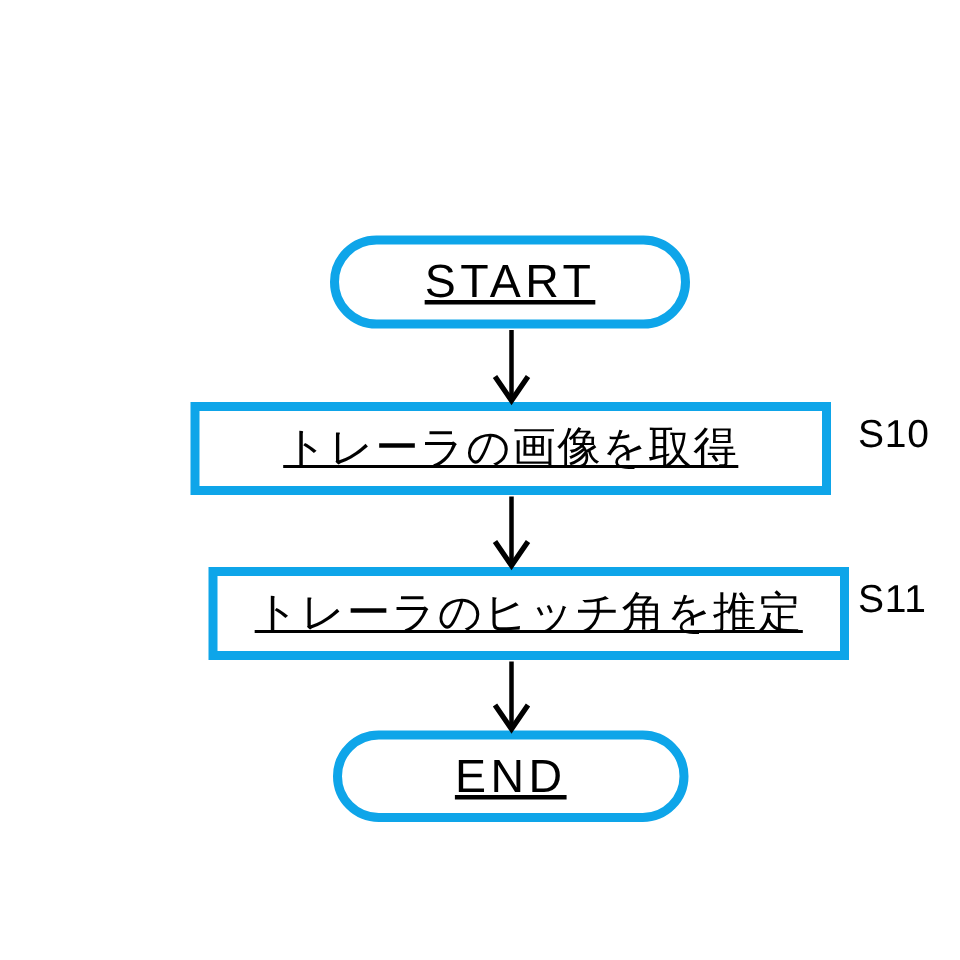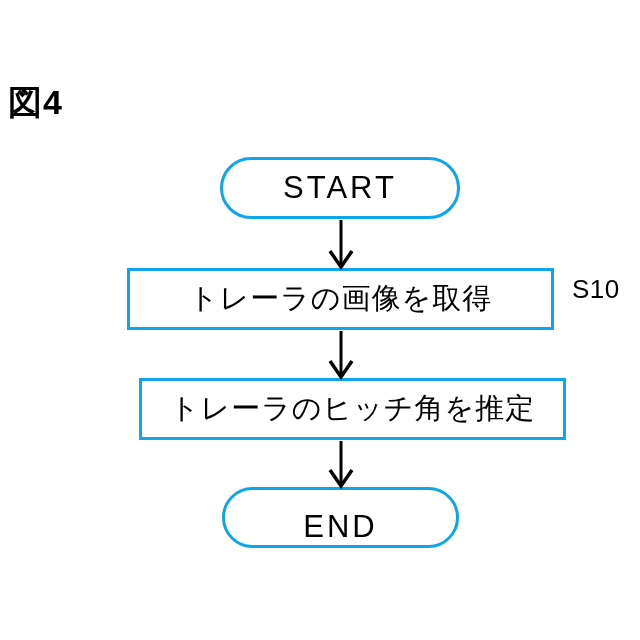--- a/index.html
+++ b/index.html
@@ -20,41 +20,41 @@
     position: absolute;
     left: 8px;
     top: 80px;
     font-size: 34px;
     font-weight: 700;
     letter-spacing: 1px;
   }
   .node {
     position: absolute;
     box-sizing: border-box;
-    border: 3px solid #0ea5e9;
+    border: 6px solid #0ea5e9;
     background: #ffffff;
     display: flex;
     align-items: center;
     justify-content: center;
+    text-decoration: underline;
   }
   .stadium {
     border-radius: 31px;
   }
   .node-start {
     left: 220px;
     top: 157px;
     width: 240px;
     height: 62px;
   }
   .node-end {
     left: 222px;
     top: 487px;
     width: 237px;
     height: 61px;
-    align-items: flex-end;
   }
   .terminal-text {
     font-size: 31px;
     letter-spacing: 3px;
   }
   .process {
     left: 127px;
     top: 268px;
     width: 427px;
     height: 62px;
@@ -83,34 +83,34 @@
     width: 640px;
     height: 640px;
     pointer-events: none;
   }
 </style>
 </head>
 <body>
 
 <div class="canvas">
 
-  <div class="fig-label">図4</div>
 
   <div class="node stadium node-start">
     <span class="terminal-text">START</span>
   </div>
 
   <div class="node process process-1">
     <span class="process-text">トレーラの画像を取得</span>
   </div>
   <div class="step-id step-id-1">S10</div>
 
   <div class="node process process-2">
     <span class="process-text">トレーラのヒッチ角を推定</span>
   </div>
+  <div class="step-id step-id-2">S11</div>
 
   <div class="node stadium node-end">
     <span class="terminal-text">END</span>
   </div>
 
   <svg class="arrow-layer" viewBox="0 0 640 640">
     <g stroke="#000000" fill="none">
       <line x1="341" y1="220" x2="341" y2="266" stroke-width="3"></line>
       <polyline points="330,251 341,267 352,251" stroke-width="3.5"></polyline>
     </g>

